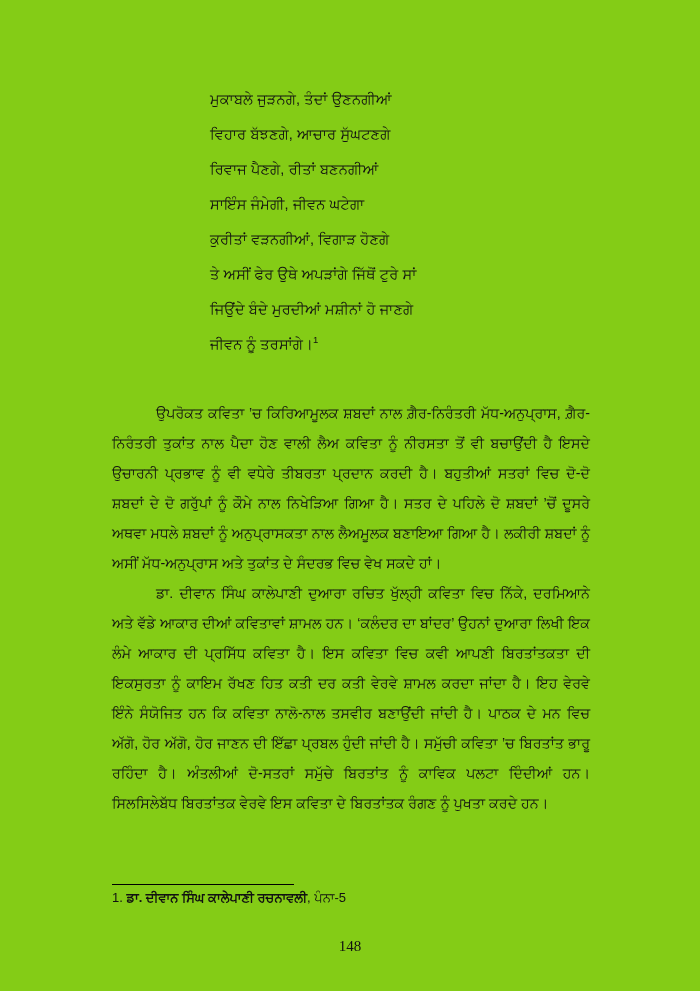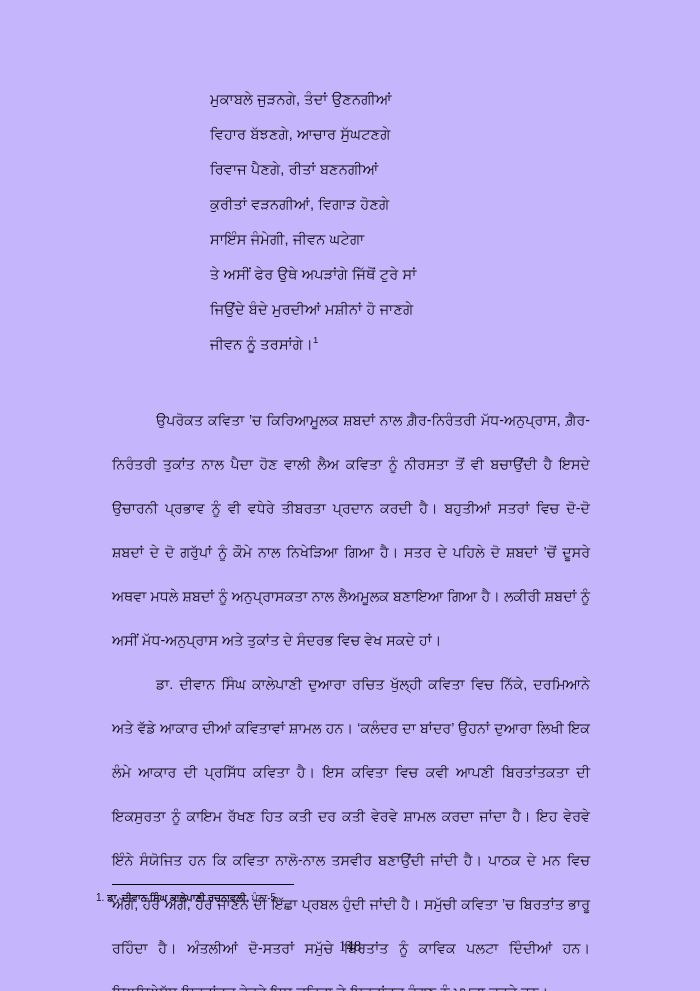--- a/index.html
+++ b/index.html
@@ -14,21 +14,21 @@
     font-family: "Liberation Sans", "DejaVu Sans", sans-serif;
     color: #000000;
     overflow: hidden;
   }
 
   #page {
     position: absolute;
     left: 0; top: 0;
     width: 700px;
     height: 991px;
-    background: #c4b5fd;
+    background: #84cc16;
   }
 
   
   .poem {
     position: absolute;
     left: 210px;
     top: 82px;
     width: 330px;
   }
   .poem-line {
@@ -50,43 +50,43 @@
     left: 112px;
     top: 398px;
     width: 478px;
   }
   p.para {
     margin: 0 0 0 0;
     text-align: justify;
     text-justify: inter-word;
     text-indent: 44px;
     font-size: 14.2px;
-    line-height: 44px;
+    line-height: 30px;
     color: #111;
     letter-spacing: 0.05px;
   }
   p.para.second {
     margin-top: 0;
   }
 
   
   .footnote-rule {
     position: absolute;
     left: 112px;
     top: 884px;
     width: 182px;
     height: 0;
     border-top: 1.6px solid #000;
   }
   .footnote {
     position: absolute;
-    left: 96px;
+    left: 112px;
     top: 890px;
     width: 420px;
-    font-size: 10px;
+    font-size: 13px;
     line-height: 16px;
     color: #111;
     white-space: nowrap;
   }
   .footnote b {
     font-weight: 700;
   }
   .footnote .fn-num {
     font-weight: 400;
   }
@@ -108,22 +108,22 @@
 </style>
 </head>
 <body>
 
 <div id="page">
 
   <div class="poem">
     <div class="poem-line">ਮੁਕਾਬਲੇ ਜੁੜਨਗੇ, ਤੰਦਾਂ ਉਣਨਗੀਆਂ</div>
     <div class="poem-line">ਵਿਹਾਰ ਬੱਝਣਗੇ, ਆਚਾਰ ਸੁੱਘਟਣਗੇ</div>
     <div class="poem-line">ਰਿਵਾਜ ਪੈਣਗੇ, ਰੀਤਾਂ ਬਣਨਗੀਆਂ</div>
+    <div class="poem-line">ਸਾਇੰਸ ਜੰਮੇਗੀ, ਜੀਵਨ ਘਟੇਗਾ</div>
     <div class="poem-line">ਕੁਰੀਤਾਂ ਵੜਨਗੀਆਂ, ਵਿਗਾੜ ਹੋਣਗੇ</div>
-    <div class="poem-line">ਸਾਇੰਸ ਜੰਮੇਗੀ, ਜੀਵਨ ਘਟੇਗਾ</div>
     <div class="poem-line">ਤੇ ਅਸੀਂ ਫੇਰ ਉਥੇ ਅਪੜਾਂਗੇ ਜਿੱਥੋਂ ਟੁਰੇ ਸਾਂ</div>
     <div class="poem-line">ਜਿਉਂਦੇ ਬੰਦੇ ਮੁਰਦੀਆਂ ਮਸ਼ੀਨਾਂ ਹੋ ਜਾਣਗੇ</div>
     <div class="poem-line"><span>ਜੀਵਨ ਨੂੰ ਤਰਸਾਂਗੇ।</span><span class="sup-ref">1</span></div>
   </div>
 
   <div class="body-area">
     <p class="para">ਉਪਰੋਕਤ ਕਵਿਤਾ ’ਚ ਕਿਰਿਆਮੂਲਕ ਸ਼ਬਦਾਂ ਨਾਲ ਗ਼ੈਰ-ਨਿਰੰਤਰੀ ਮੱਧ-ਅਨੁਪ੍ਰਾਸ, ਗ਼ੈਰ-ਨਿਰੰਤਰੀ ਤੁਕਾਂਤ ਨਾਲ ਪੈਦਾ ਹੋਣ ਵਾਲੀ ਲੈਅ ਕਵਿਤਾ ਨੂੰ ਨੀਰਸਤਾ ਤੋਂ ਵੀ ਬਚਾਉਂਦੀ ਹੈ ਇਸਦੇ ਉਚਾਰਨੀ ਪ੍ਰਭਾਵ ਨੂੰ ਵੀ ਵਧੇਰੇ ਤੀਬਰਤਾ ਪ੍ਰਦਾਨ ਕਰਦੀ ਹੈ। ਬਹੁਤੀਆਂ ਸਤਰਾਂ ਵਿਚ ਦੋ-ਦੋ ਸ਼ਬਦਾਂ ਦੇ ਦੋ ਗਰੁੱਪਾਂ ਨੂੰ ਕੌਮੇ ਨਾਲ ਨਿਖੇੜਿਆ ਗਿਆ ਹੈ। ਸਤਰ ਦੇ ਪਹਿਲੇ ਦੋ ਸ਼ਬਦਾਂ ’ਚੋਂ ਦੂਸਰੇ ਅਥਵਾ ਮਧਲੇ ਸ਼ਬਦਾਂ ਨੂੰ ਅਨੁਪ੍ਰਾਸਕਤਾ ਨਾਲ ਲੈਅਮੂਲਕ ਬਣਾਇਆ ਗਿਆ ਹੈ। ਲਕੀਰੀ ਸ਼ਬਦਾਂ ਨੂੰ ਅਸੀਂ ਮੱਧ-ਅਨੁਪ੍ਰਾਸ ਅਤੇ ਤੁਕਾਂਤ ਦੇ ਸੰਦਰਭ ਵਿਚ ਵੇਖ ਸਕਦੇ ਹਾਂ।</p>
     <p class="para second">ਡਾ. ਦੀਵਾਨ ਸਿੰਘ ਕਾਲੇਪਾਣੀ ਦੁਆਰਾ ਰਚਿਤ ਖੁੱਲ੍ਹੀ ਕਵਿਤਾ ਵਿਚ ਨਿੱਕੇ, ਦਰਮਿਆਨੇ ਅਤੇ ਵੱਡੇ ਆਕਾਰ ਦੀਆਂ ਕਵਿਤਾਵਾਂ ਸ਼ਾਮਲ ਹਨ। ‘ਕਲੰਦਰ ਦਾ ਬਾਂਦਰ’ ਉਹਨਾਂ ਦੁਆਰਾ ਲਿਖੀ ਇਕ ਲੰਮੇ ਆਕਾਰ ਦੀ ਪ੍ਰਸਿੱਧ ਕਵਿਤਾ ਹੈ। ਇਸ ਕਵਿਤਾ ਵਿਚ ਕਵੀ ਆਪਣੀ ਬਿਰਤਾਂਤਕਤਾ ਦੀ ਇਕਸੁਰਤਾ ਨੂੰ ਕਾਇਮ ਰੱਖਣ ਹਿਤ ਕਤੀ ਦਰ ਕਤੀ ਵੇਰਵੇ ਸ਼ਾਮਲ ਕਰਦਾ ਜਾਂਦਾ ਹੈ। ਇਹ ਵੇਰਵੇ ਇੰਨੇ ਸੰਯੋਜਿਤ ਹਨ ਕਿ ਕਵਿਤਾ ਨਾਲੋ-ਨਾਲ ਤਸਵੀਰ ਬਣਾਉਂਦੀ ਜਾਂਦੀ ਹੈ। ਪਾਠਕ ਦੇ ਮਨ ਵਿਚ ਅੱਗੋ, ਹੋਰ ਅੱਗੋ, ਹੋਰ ਜਾਣਨ ਦੀ ਇੱਛਾ ਪ੍ਰਬਲ ਹੁੰਦੀ ਜਾਂਦੀ ਹੈ। ਸਮੁੱਚੀ ਕਵਿਤਾ ’ਚ ਬਿਰਤਾਂਤ ਭਾਰੂ ਰਹਿੰਦਾ ਹੈ। ਅੰਤਲੀਆਂ ਦੋ-ਸਤਰਾਂ ਸਮੁੱਚੇ ਬਿਰਤਾਂਤ ਨੂੰ ਕਾਵਿਕ ਪਲਟਾ ਦਿੰਦੀਆਂ ਹਨ। ਸਿਲਸਿਲੇਬੱਧ ਬਿਰਤਾਂਤਕ ਵੇਰਵੇ ਇਸ ਕਵਿਤਾ ਦੇ ਬਿਰਤਾਂਤਕ ਰੰਗਣ ਨੂੰ ਪੁਖਤਾ ਕਰਦੇ ਹਨ।</p>
   </div>
 

